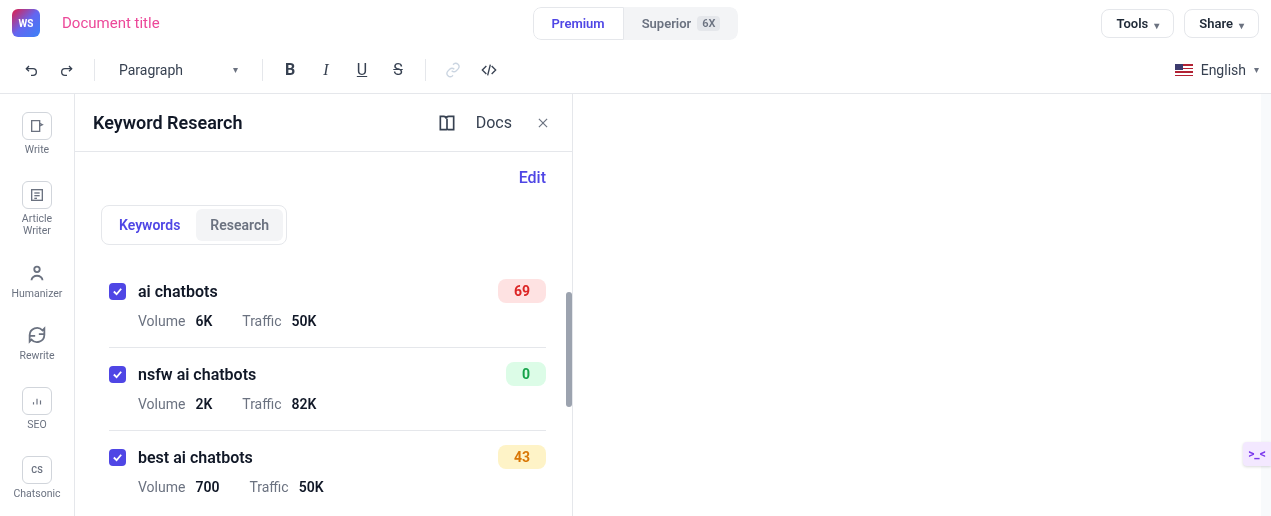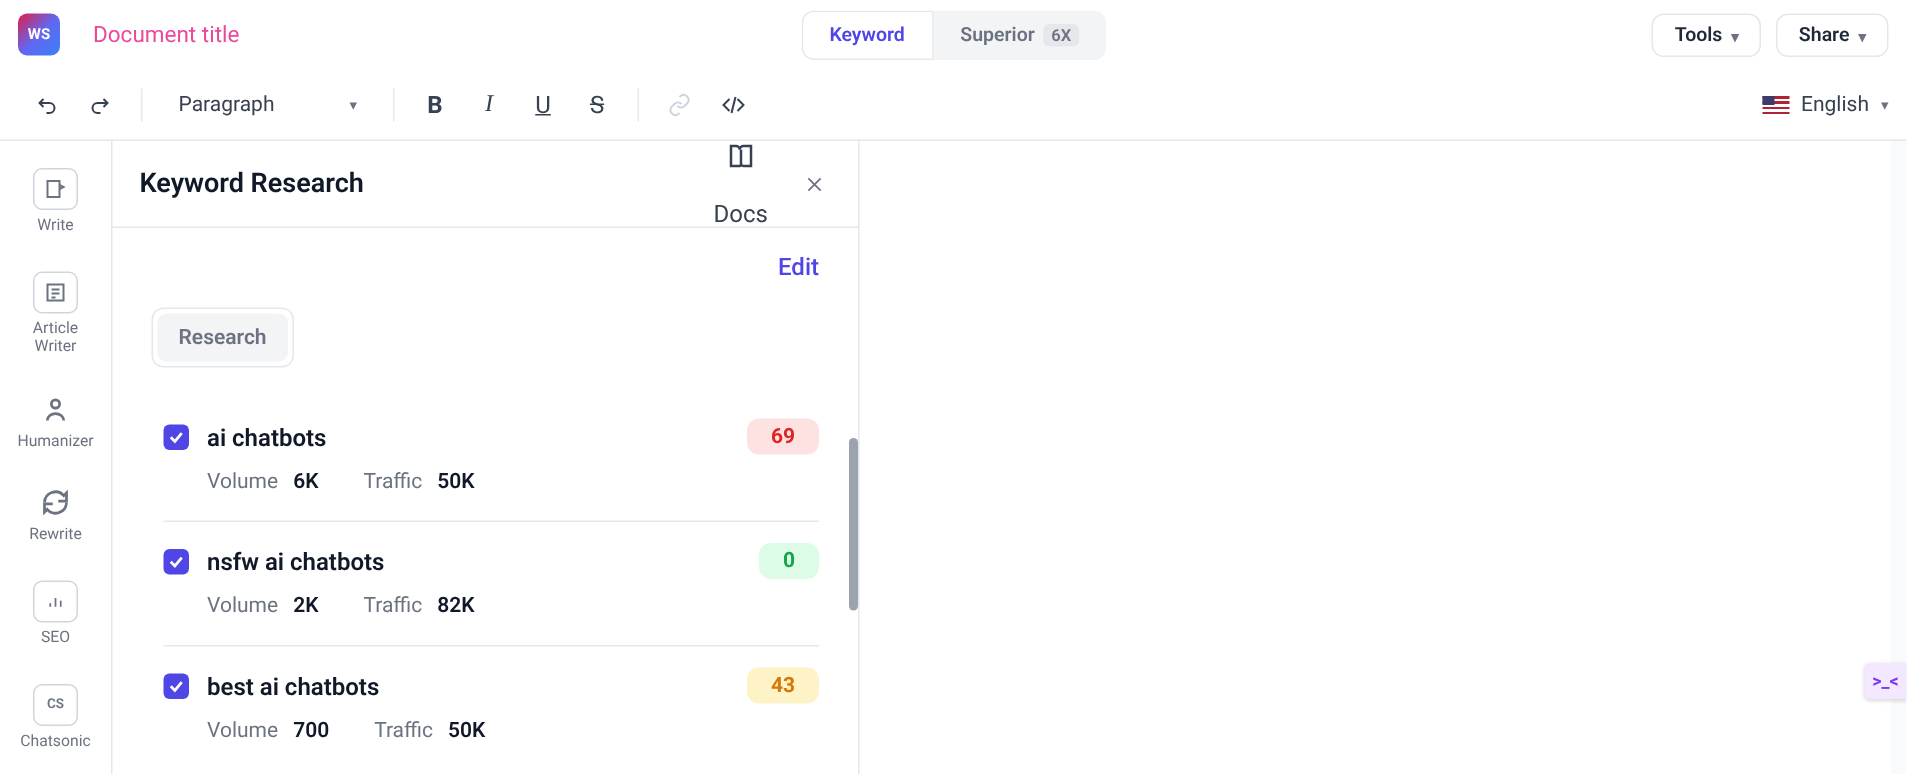--- a/index.html
+++ b/index.html
@@ -202,21 +202,20 @@
     color: #111827;
     flex: 1;
   }
   .docs-link {
     display: flex;
     align-items: center;
     gap: 19px;
     font-size: 16px;
     color: #374151;
     cursor: pointer;
-    flex-direction: column;
   }
   .close-btn {
     color: #6b7280;
     cursor: pointer;
     font-size: 16px;
     padding: 4px;
     margin-left: 8px;
   }
 
   .panel-sub {
@@ -352,21 +351,21 @@
 </style>
 </head>
 <body>
 
 <div class="topbar">
   <div class="logo">WS</div>
   <div class="doc-title">Document title</div>
 
   <div class="topbar-center">
     <div class="pill-group">
-      <div class="pill pill-premium">Keyword</div>
+      <div class="pill pill-premium">Premium</div>
       <div class="pill pill-superior">
         <span>Superior</span>
         <span class="pill-badge">6X</span>
       </div>
     </div>
   </div>
 
   <div class="topbar-right">
     <div class="btn-outline">
       <span>Tools</span>
@@ -507,20 +506,21 @@
           </svg>
       </div>
     </div>
 
     <div class="panel-sub">
       <div class="edit-link">Edit</div>
     </div>
 
     <div class="tabs-box">
       <div class="tabs-pill">
+        <div class="tab active">Keywords</div>
         <div class="tab inactive">Research</div>
       </div>
     </div>
 
     <div class="kw-list">
 
       <div class="kw-row">
         <div class="kw-top">
           <div class="checkbox">
             <svg width="11" height="11" viewBox="0 0 24 24" fill="none" stroke="#fff" stroke-width="4">

